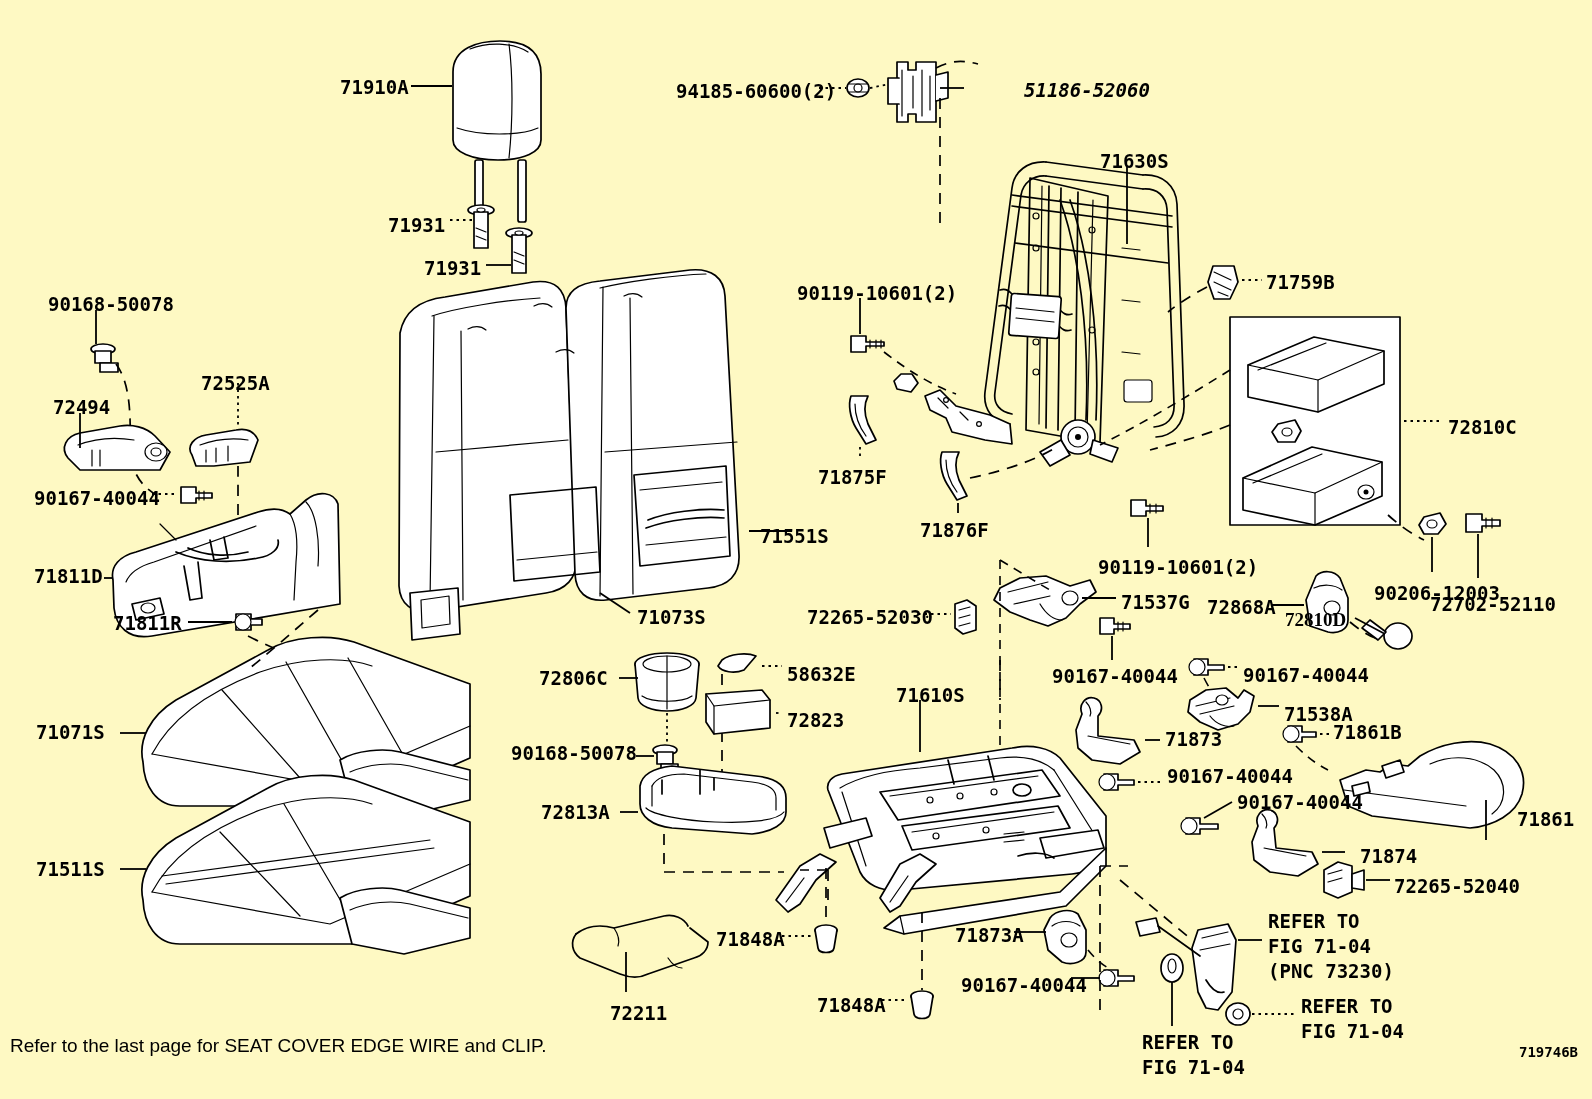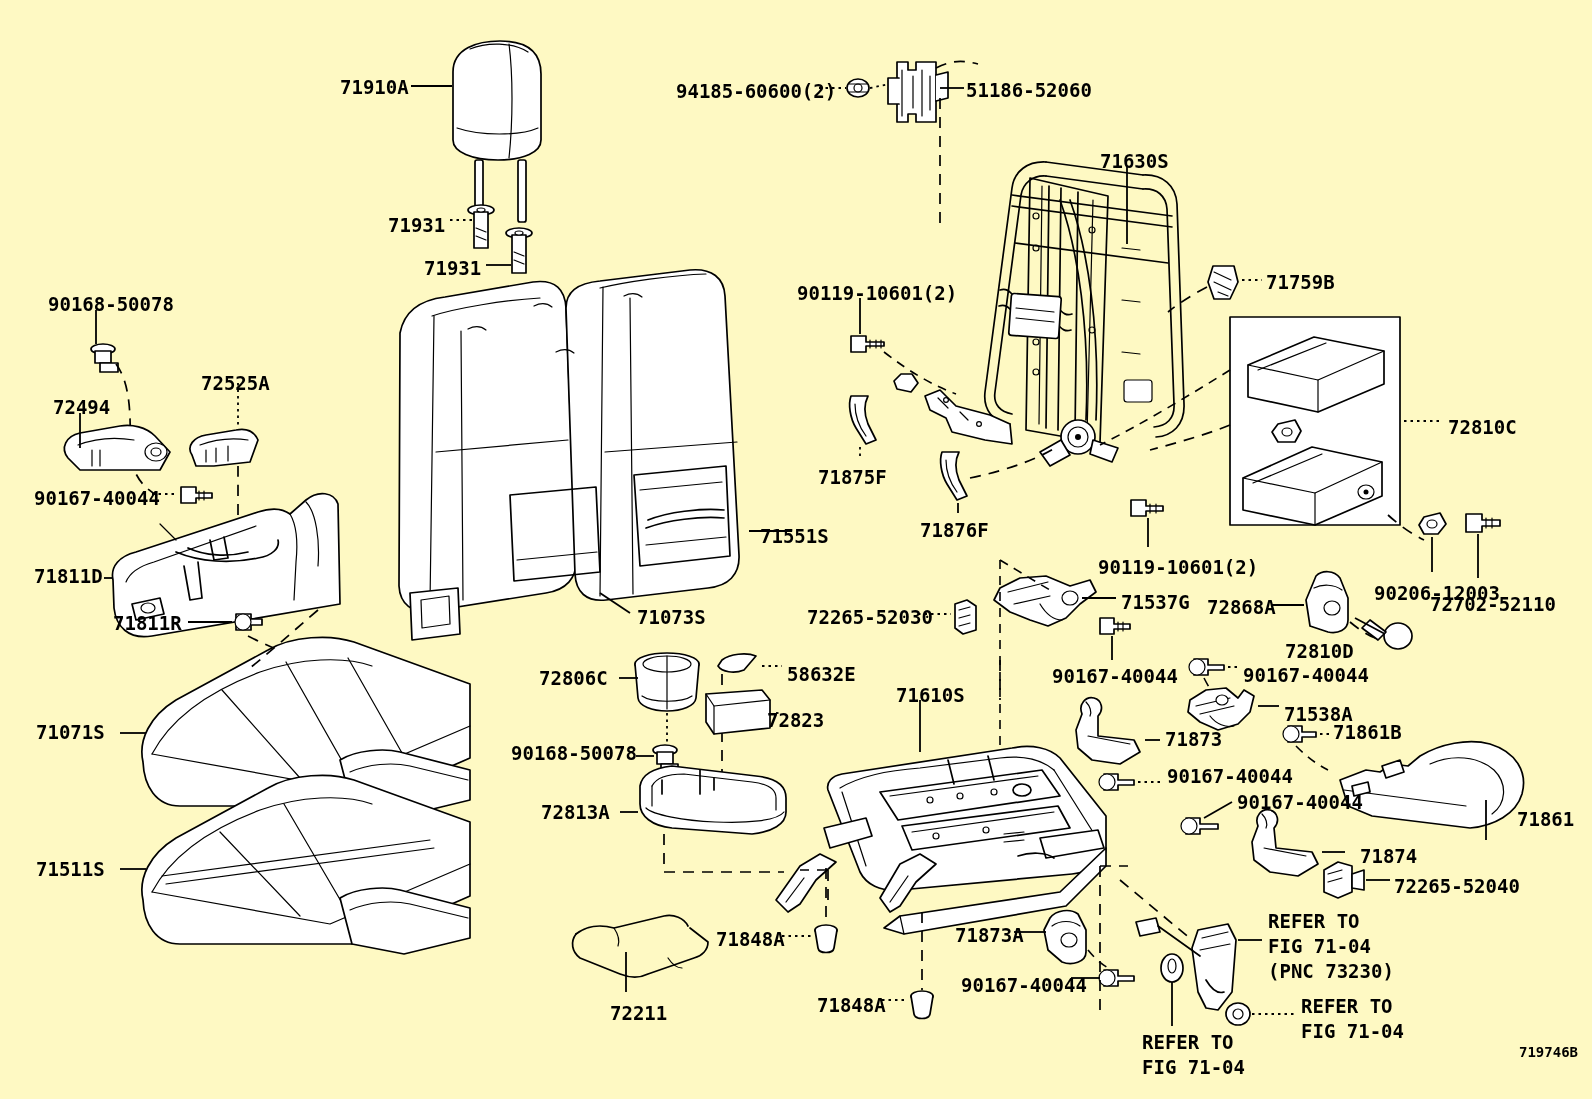--- a/index.html
+++ b/index.html
@@ -559,21 +559,21 @@
     <line class="dot" x1="1252" y1="1014" x2="1296" y2="1014"></line>
     <line class="ld" x1="1172" y1="982" x2="1172" y2="1026"></line>
     <path class="dash" d="M1120 880 L1192 940"></path>
     <path class="dash" d="M1100 866 L1100 1010 M1100 866 L1128 866"></path>
 
   </svg>
 
   <div id="label-layer">
       <div class="lbl" style="left: 340px; top: 78px;">71910A</div>
       <div class="lbl" style="left: 676px; top: 82px;">94185-60600(2)</div>
-      <div class="lbl" style="left: 966px; top: 81px;">51186-52060</div>
+      <div class="lbl" style="left: 1024px; top: 81px; font-style: italic;">51186-52060</div>
       <div class="lbl" style="left: 1100px; top: 152px;">71630S</div>
       <div class="lbl" style="left: 388px; top: 216px;">71931</div>
       <div class="lbl" style="left: 424px; top: 259px;">71931</div>
       <div class="lbl" style="left: 797px; top: 284px;">90119-10601(2)</div>
       <div class="lbl" style="left: 1266px; top: 273px;">71759B</div>
       <div class="lbl" style="left: 48px; top: 295px;">90168-50078</div>
       <div class="lbl" style="left: 201px; top: 374px;">72525A</div>
       <div class="lbl" style="left: 53px; top: 398px;">72494</div>
       <div class="lbl" style="left: 1448px; top: 418px;">72810C</div>
       <div class="lbl" style="left: 818px; top: 468px;">71875F</div>
@@ -582,25 +582,25 @@
       <div class="lbl" style="left: 760px; top: 527px;">71551S</div>
       <div class="lbl" style="left: 1098px; top: 558px;">90119-10601(2)</div>
       <div class="lbl" style="left: 1374px; top: 584px;">90206-12003</div>
       <div class="lbl" style="left: 34px; top: 567px;">71811D</div>
       <div class="lbl" style="left: 1121px; top: 593px;">71537G</div>
       <div class="lbl" style="left: 1207px; top: 598px;">72868A</div>
       <div class="lbl" style="left: 807px; top: 608px;">72265-52030</div>
       <div class="lbl" style="left: 637px; top: 608px;">71073S</div>
       <div class="lbl" style="left: 113px; top: 614px;">71811R</div>
       <div class="lbl" style="left: 1430px; top: 595px;">72702-52110</div>
-      <div class="lbl" style="left: 1285px; top: 642px;">72810D</div>
+      <div class="lbl" style="left: 1285px; top: 610px; font-family: Liberation Serif, serif;">72810D</div>
       <div class="lbl" style="left: 539px; top: 669px;">72806C</div>
       <div class="lbl" style="left: 787px; top: 665px;">58632E</div>
       <div class="lbl" style="left: 896px; top: 686px;">71610S</div>
-      <div class="lbl" style="left: 767px; top: 711px;">72823</div>
+      <div class="lbl" style="left: 787px; top: 711px;">72823</div>
       <div class="lbl" style="left: 1052px; top: 667px;">90167-40044</div>
       <div class="lbl" style="left: 1243px; top: 666px;">90167-40044</div>
       <div class="lbl" style="left: 1284px; top: 705px;">71538A</div>
       <div class="lbl" style="left: 1333px; top: 723px;">71861B</div>
       <div class="lbl" style="left: 1165px; top: 730px;">71873</div>
       <div class="lbl" style="left: 511px; top: 744px;">90168-50078</div>
       <div class="lbl" style="left: 36px; top: 723px;">71071S</div>
       <div class="lbl" style="left: 1167px; top: 767px;">90167-40044</div>
       <div class="lbl" style="left: 541px; top: 803px;">72813A</div>
       <div class="lbl" style="left: 1237px; top: 793px;">90167-40044</div>
@@ -621,15 +621,16 @@
       <div class="lbl multi" style="left: 1301px; top: 994px;">
         <div>REFER TO</div>
         <div>FIG 71-04</div>
       </div>
       <div class="lbl multi" style="left: 1142px; top: 1030px;">
         <div>REFER TO</div>
         <div>FIG 71-04</div>
       </div>
     </div>
 
+  <div class="footer">Refer to the last page for SEAT COVER EDGE WIRE and CLIP.</div>
   <div class="figid">719746B</div>
 
 </div>
 
 </body></html>

